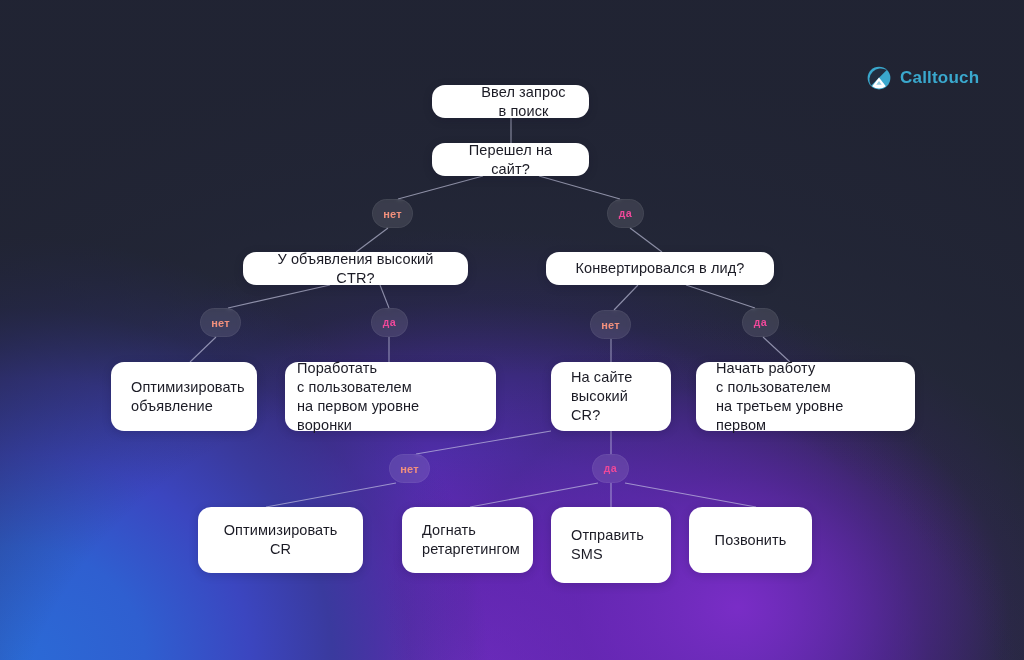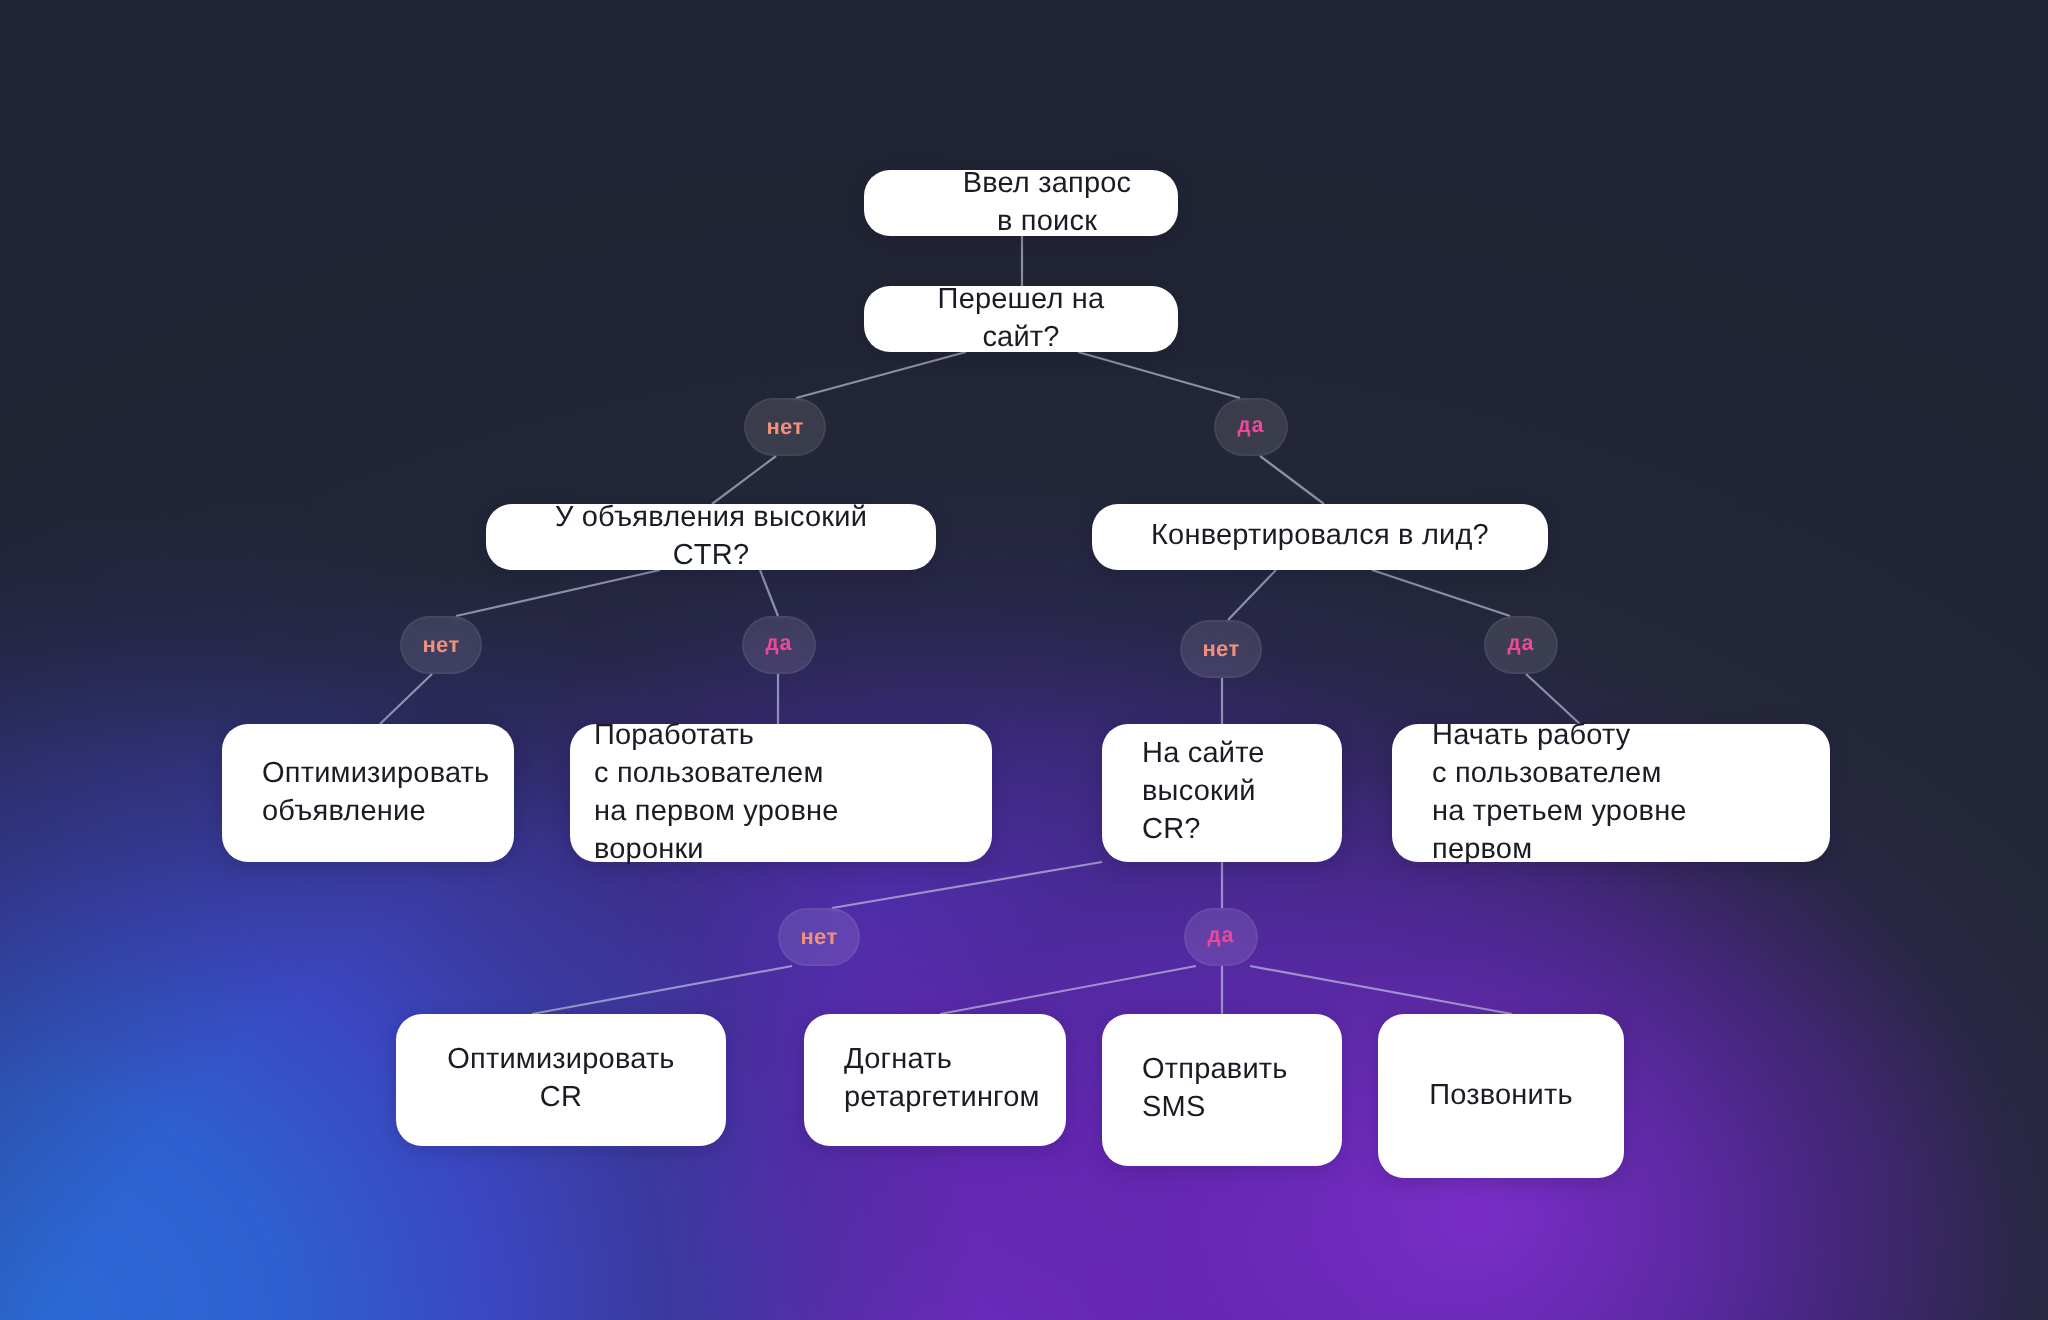--- a/index.html
+++ b/index.html
@@ -162,27 +162,36 @@
       <div class="node multi" style="left: 551px; top: 362px; width: 120px; height: 69px;">На сайте
 высокий CR?</div>
       <div class="node multi" style="left: 696px; top: 362px; width: 219px; height: 69px;">Начать работу
 с пользователем
 на третьем уровне первом</div>
       <div class="node one-line" style="left: 198px; top: 507px; width: 165px; height: 66px;">Оптимизировать CR</div>
       <div class="node multi" style="left: 402px; top: 507px; width: 131px; height: 66px;">Догнать
 ретаргетингом</div>
       <div class="node multi" style="left: 551px; top: 507px; width: 120px; height: 76px;">Отправить
 SMS</div>
-      <div class="node one-line" style="left: 689px; top: 507px; width: 123px; height: 82px;">Позвонить</div>
+      <div class="node one-line" style="left: 689px; top: 507px; width: 123px; height: 66px;">Позвонить</div>
     </div>
   <div id="badges-layer">
       <div class="badge no" style="left: 372px; top: 199px; width: 41px;">нет</div>
       <div class="badge yes" style="left: 607px; top: 199px; width: 37px;">да</div>
       <div class="badge no" style="left: 200px; top: 308px; width: 41px;">нет</div>
       <div class="badge yes" style="left: 371px; top: 308px; width: 37px;">да</div>
       <div class="badge no" style="left: 590px; top: 310px; width: 41px;">нет</div>
       <div class="badge yes" style="left: 742px; top: 308px; width: 37px;">да</div>
       <div class="badge no" style="left: 389px; top: 454px; width: 41px;">нет</div>
       <div class="badge yes" style="left: 592px; top: 454px; width: 37px;">да</div>
     </div>
 
+  <div id="logo" style="left:866px; top:65px;">
+    <svg class="mark" viewBox="0 0 32 32">
+      <circle cx="16" cy="16" r="14" fill="#3aa8cd"></circle>
+      <path d="M6.2 25.5 L25.5 6.3 A14 14 0 0 0 6.2 25.5 Z" fill="#1f2434" opacity="0.92"></path>
+      <path d="M16 15.4 L24.4 26.2 A14 14 0 0 1 7.6 26.2 Z" fill="#ffffff"></path>
+      <path d="M16 19.6 L19.4 24.2 L12.6 24.2 Z" fill="#3aa8cd" opacity="0.55"></path>
+    </svg>
+    <span class="word">Calltouch</span>
+  </div>
 
 </div>
 
 </body></html>

